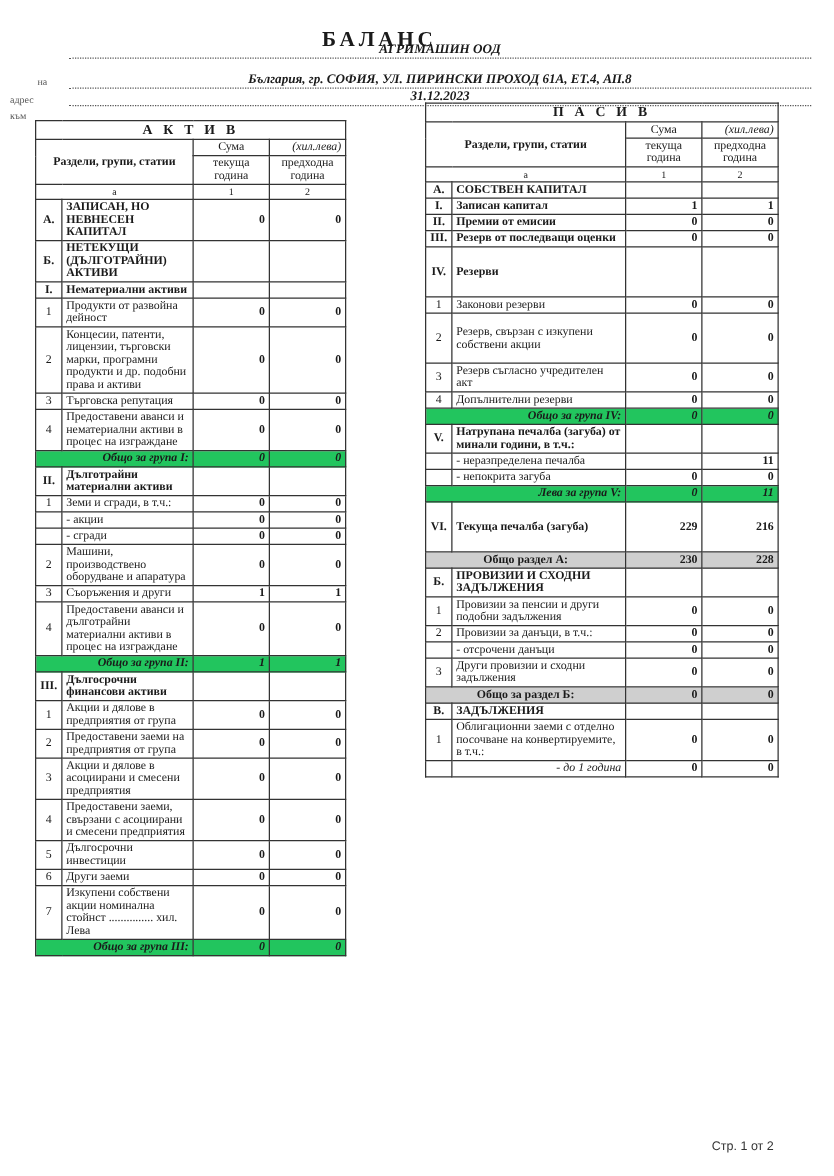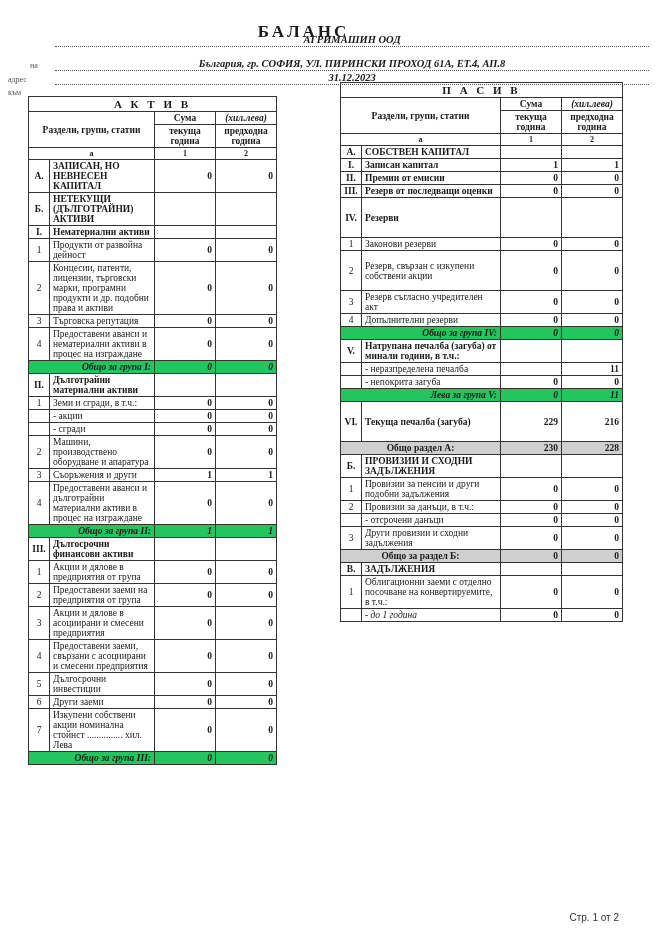--- a/index.html
+++ b/index.html
@@ -11,22 +11,22 @@
   td, th { border:1px solid #333; padding:1px 3px; vertical-align:middle; }
   th { font-weight:normal; }
   .caption { text-align:center; font-weight:bold; letter-spacing:3px; font-size:11px; padding:1px; }
   .num { text-align:center; width:14px; }
   .val { text-align:right; font-weight:bold; width:54px; }
   .bold { font-weight:bold; }
   .total td { font-weight:bold; font-style:italic; background:#22c55e; }
   .total td.lbl { text-align:right; }
   .stotal td { font-weight:bold; background:#cfcfcf; }
   .stotal td.lbl { text-align:center; }
-  .hcol { text-align:center; font-size:9.5px;font-weight:bold; }
-  .italic { font-style:italic; }
+  .hcol { text-align:center; font-size:9.5px; }
+  .italic { font-style:italic;text-align:right; }
   .footer { position:absolute; right:48px; top:912px; font-family:"Liberation Sans", sans-serif; font-size:10px; color:#333; }
 </style>
 </head>
 <body>
 
 <div class="title">БАЛАНС</div>
 <div class="hdr-line" style="top:34px;">
   <span>АГРИМАШИН ООД</span>
 </div>
 <div class="hdr-line" style="top:58px;">

